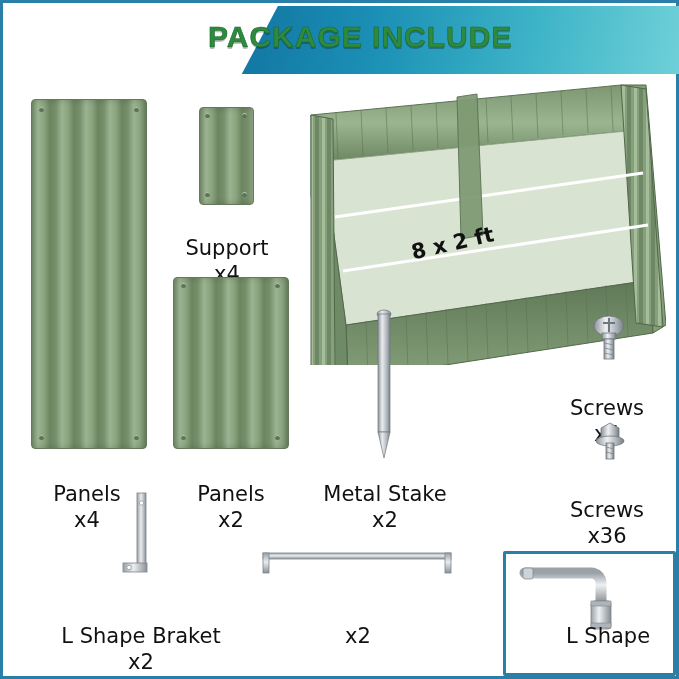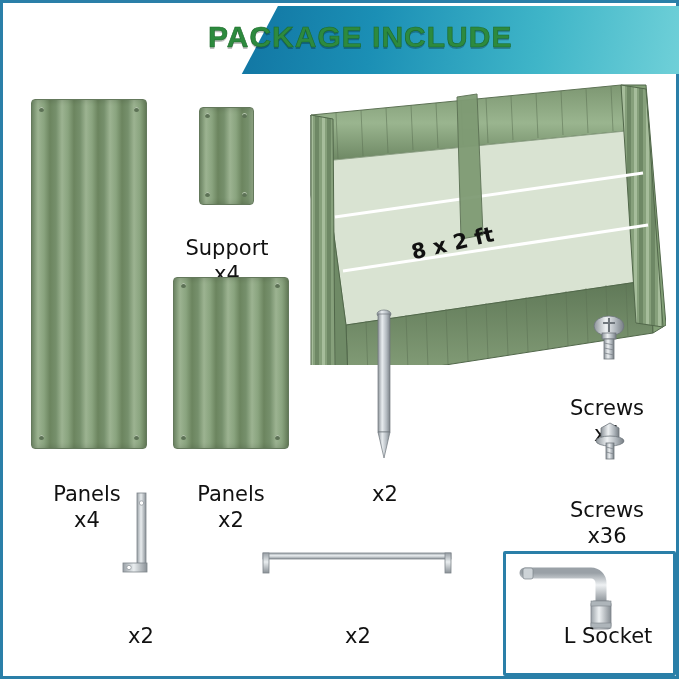--- a/index.html
+++ b/index.html
@@ -242,20 +242,21 @@
           <stop offset="70%" stop-color="#b4bbc1"></stop>
           <stop offset="100%" stop-color="#7d848a"></stop>
         </linearGradient>
       </defs>
       <ellipse cx="11" cy="6" rx="7" ry="4" fill="url(#steel)" stroke="#6f767c" stroke-width=".7"></ellipse>
       <rect x="5" y="6" width="12" height="118" fill="url(#steel)" stroke="#6f767c" stroke-width=".7"></rect>
       <polygon points="5,124 17,124 11,150" fill="url(#steel)" stroke="#6f767c" stroke-width=".7"></polygon>
     </svg>
   </div>
   <div class="label" style="left:300px;top:452px;width:164px;">
+    <span>Metal Stake</span>
     <span class="qty">x2</span>
   </div>
 
   <div class="screw1">
     <svg width="52" height="48" viewBox="0 0 52 48">
       <defs>
         <linearGradient id="s2" x1="0" y1="0" x2="1" y2="0">
           <stop offset="0%" stop-color="#8d949a"></stop>
           <stop offset="40%" stop-color="#eef1f3"></stop>
           <stop offset="75%" stop-color="#aab1b7"></stop>
@@ -311,20 +312,21 @@
           <stop offset="100%" stop-color="#8a9197"></stop>
         </linearGradient>
       </defs>
       <rect x="24" y="2" width="9" height="76" fill="url(#s4)" stroke="#7d848a" stroke-width=".8"></rect>
       <rect x="10" y="72" width="24" height="9" fill="url(#s4)" stroke="#7d848a" stroke-width=".8"></rect>
       <circle cx="28.5" cy="12" r="2.2" fill="#fff" stroke="#8a9197" stroke-width=".7"></circle>
       <circle cx="16" cy="76.5" r="2.2" fill="#fff" stroke="#8a9197" stroke-width=".7"></circle>
     </svg>
   </div>
   <div class="label" style="left:16px;top:594px;width:244px;">
+    <span>L Shape Braket</span>
     <span class="qty">x2</span>
   </div>
 
   <div class="supportbar">
     <svg width="192" height="24" viewBox="0 0 192 24">
       <defs>
         <linearGradient id="s5" x1="0" y1="0" x2="0" y2="1">
           <stop offset="0%" stop-color="#9aa1a7"></stop>
           <stop offset="45%" stop-color="#e9edef"></stop>
           <stop offset="100%" stop-color="#8a9197"></stop>
@@ -355,16 +357,16 @@
         </linearGradient>
       </defs>
       <path d="M14 10 h66 a10 10 0 0 1 10 10 v20" fill="none" stroke="url(#s6)" stroke-width="11" stroke-linecap="round"></path>
       <rect x="12" y="5" width="10" height="11" rx="2" fill="#cdd3d7" stroke="#7d848a" stroke-width=".7"></rect>
       <rect x="80" y="38" width="20" height="28" rx="3" fill="url(#s7)" stroke="#7d848a" stroke-width=".8"></rect>
       <rect x="80" y="38" width="20" height="5" fill="#aeb5ba" stroke="#7d848a" stroke-width=".6"></rect>
       <rect x="80" y="60" width="20" height="5" fill="#aeb5ba" stroke="#7d848a" stroke-width=".6"></rect>
     </svg>
   </div>
   <div class="label" style="left:540px;top:594px;width:130px;">
-    <span>L Socket</span>
+    <span>L Shape</span>
   </div>
 
 </div>
 
 </body></html>

